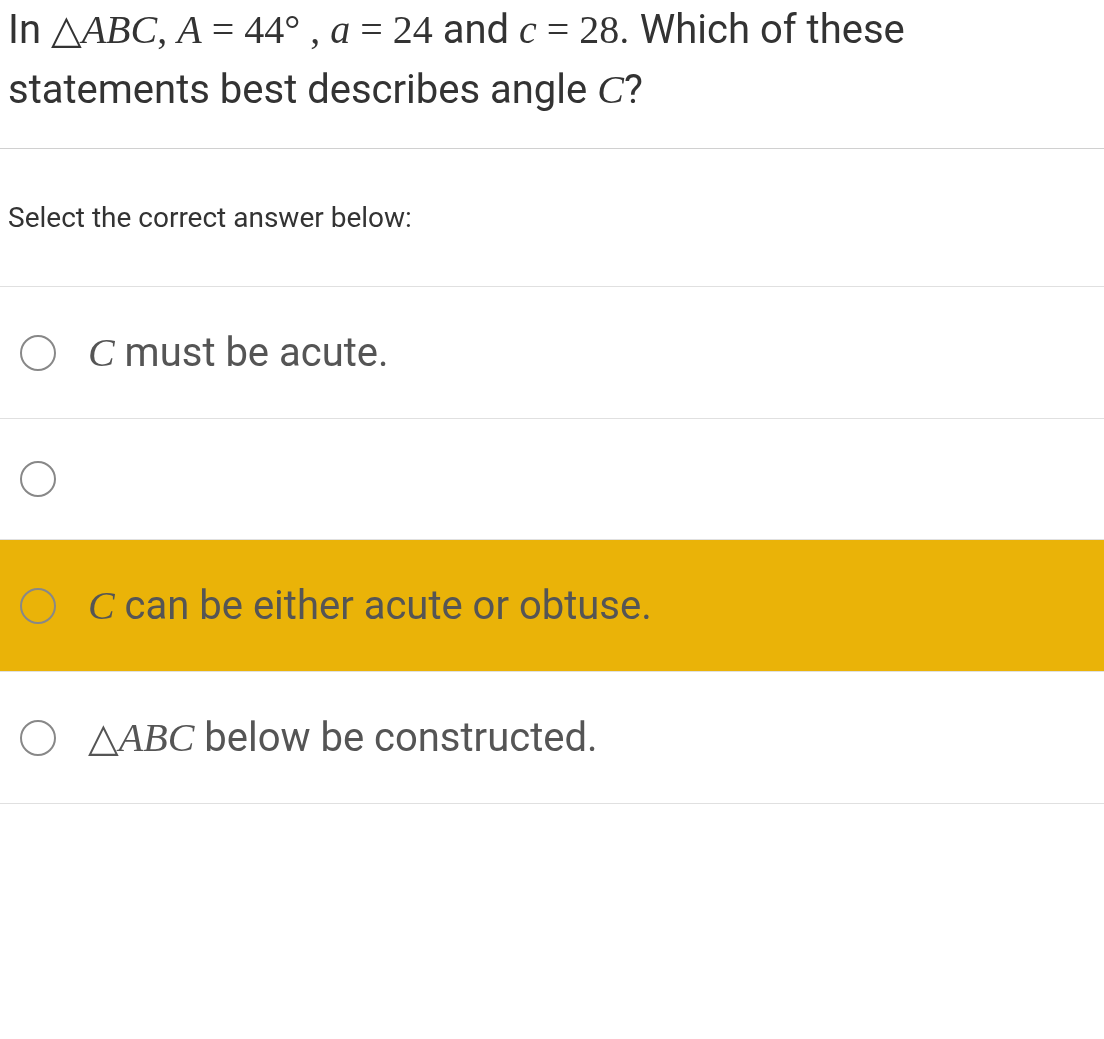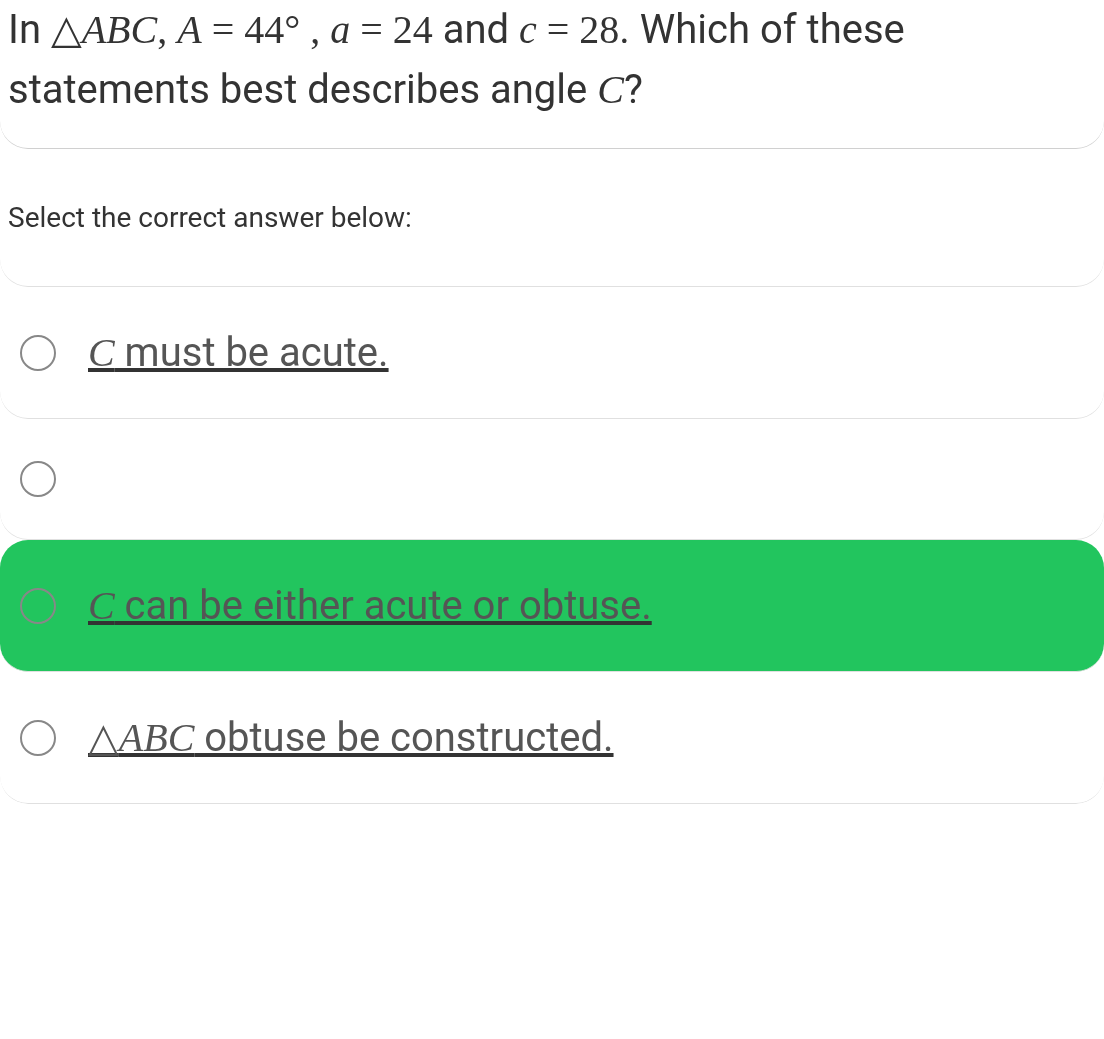--- a/index.html
+++ b/index.html
@@ -1,19 +1,18 @@
 <!DOCTYPE html>
 <html><head>
   <meta charset="utf-8">
   <style>
     * {
       margin: 0;
       padding: 0;
       box-sizing: border-box;
-      border-radius: 28px;
     }
     body {
       font-family: -apple-system, BlinkMacSystemFont, "Segoe UI", Roboto, Helvetica, Arial, sans-serif;
       background: #ffffff;
       color: #333333;
       width: 1104px;
     }
     .question-section {
       padding: 0 8px 28px 8px;
       border-bottom: 1px solid #d0d0d0;
@@ -42,24 +41,23 @@
     .prompt-text {
       font-size: 28px;
       color: #333333;
     }
     .answer-option {
       display: flex;
       align-items: center;
       padding: 42px 8px 42px 20px;
       border-bottom: 1px solid #e0e0e0;
       cursor: pointer;
-      text-decoration: underline;
     }
     .answer-option.hovered {
-      background: #22c55e;
+      background: #eab308;
     }
     .radio-circle {
       width: 36px;
       height: 36px;
       border: 2px solid #888888;
       border-radius: 50%;
       flex-shrink: 0;
       margin-right: 32px;
     }
     .answer-text {
@@ -94,15 +92,15 @@
 <div class="answer-option hovered">
   <div class="radio-circle"></div>
   <div class="answer-text">
     <span class="math-italic">C</span><span> can be either acute or obtuse.</span>
   </div>
 </div>
 
 <div class="answer-option">
   <div class="radio-circle"></div>
   <div class="answer-text">
-    <span class="triangle-symbol">△</span><span class="math-italic">ABC</span><span> obtuse be constructed.</span>
+    <span class="triangle-symbol">△</span><span class="math-italic">ABC</span><span> below be constructed.</span>
   </div>
 </div>
 
 </body></html>

